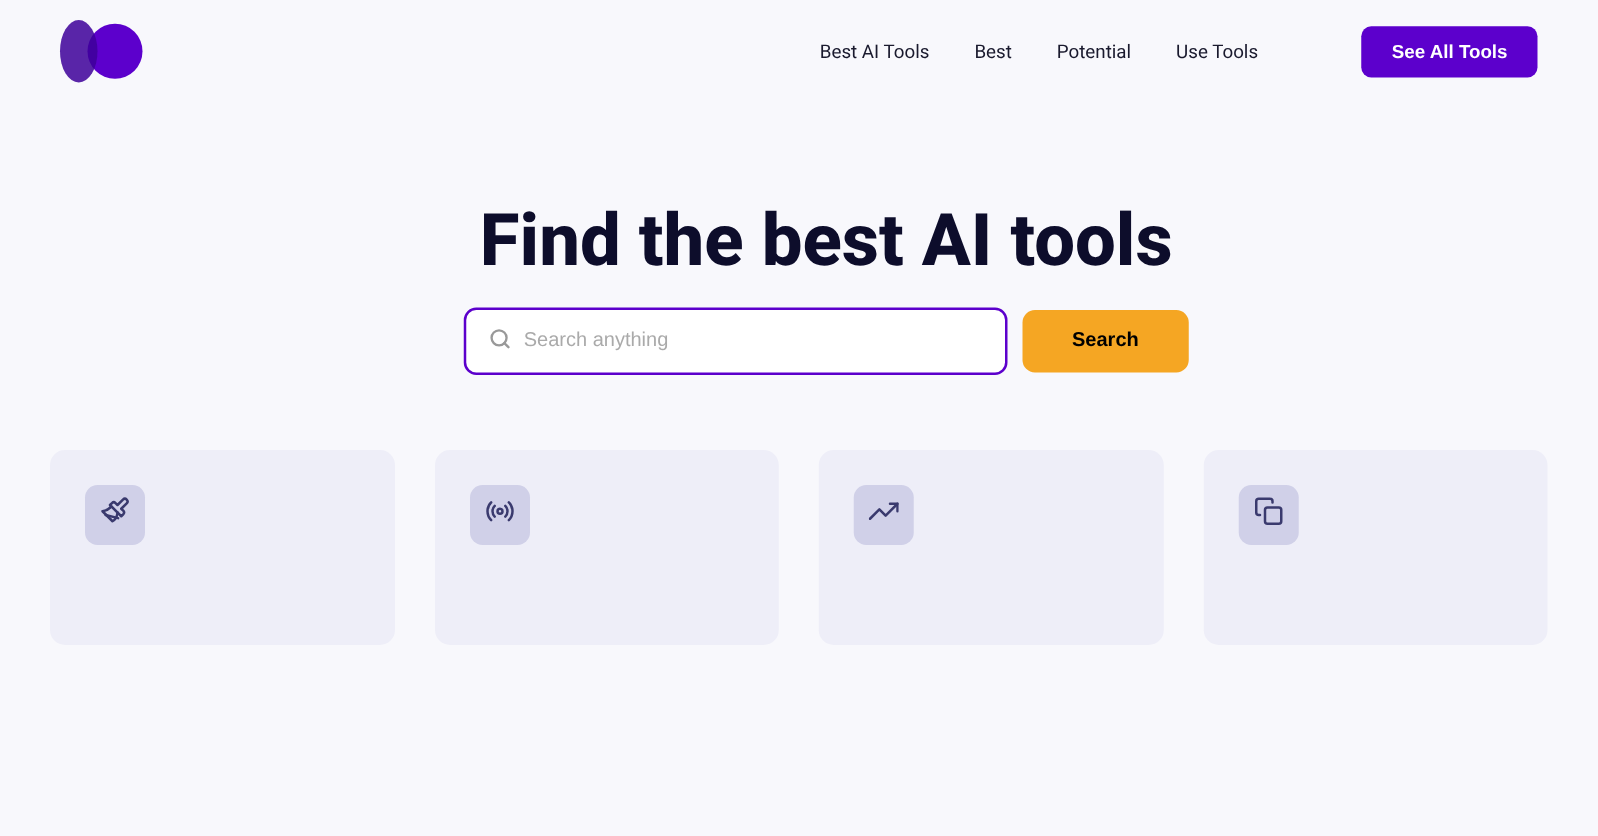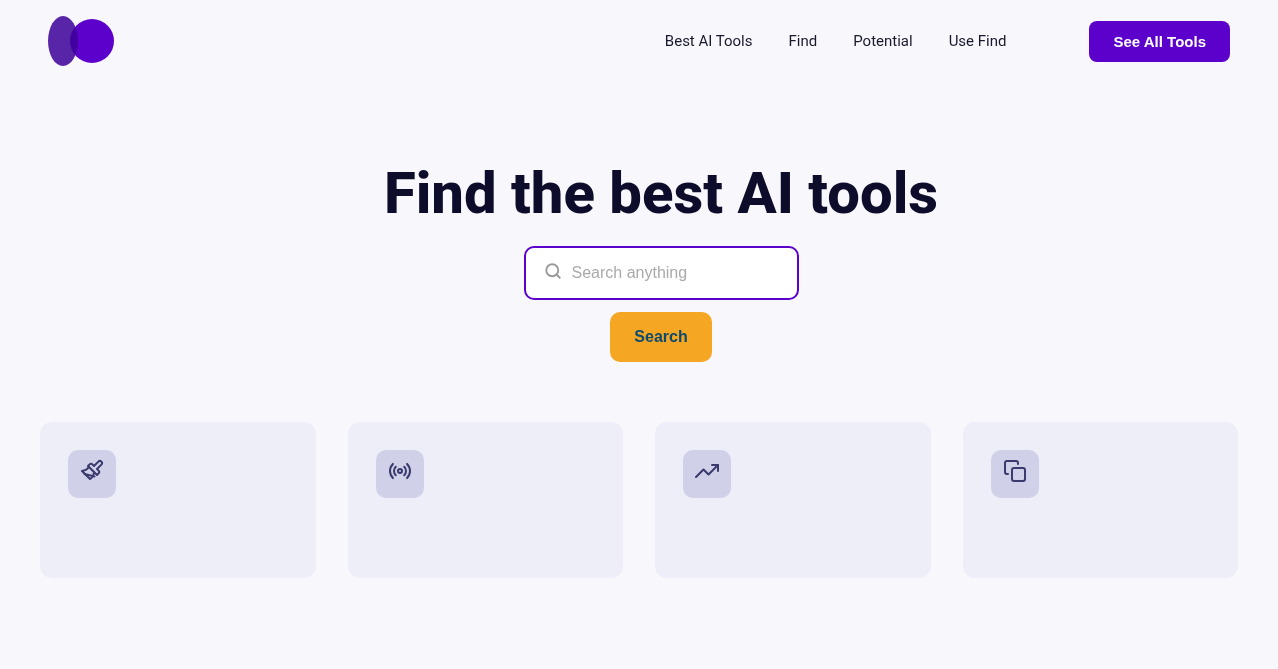--- a/index.html
+++ b/index.html
@@ -106,21 +106,20 @@
       margin-bottom: 44px;
       font-weight: 400;
     }
 
     .search-container {
       display: flex;
       align-items: center;
       gap: 12px;
       width: 100%;
       max-width: 580px;
-      flex-direction: column;
     }
 
     .search-input-wrapper {
       display: flex;
       align-items: center;
       flex: 1;
       background-color: #ffffff;
       border: 2px solid #5c00cc;
       border-radius: 10px;
       padding: 14px 18px;
@@ -140,24 +139,24 @@
       flex: 1;
       background: transparent;
     }
 
     .search-input::placeholder {
       color: #aaa;
     }
 
     .search-btn {
       background-color: #f5a623;
-      color: #0c4a6e;
+      color: #000000;
       border: none;
       border-radius: 10px;
-      padding: 16px 24px;
+      padding: 16px 40px;
       font-size: 16px;
       font-weight: 600;
       cursor: pointer;
       white-space: nowrap;
       text-align: right;
     }
 
     .card {
       flex: 1;
       background-color: #eeeef8;
@@ -190,23 +189,23 @@
 <nav class="navbar">
   <div class="logo-container">
     <div class="logo-icon">
       <div class="logo-left"></div>
       <div class="logo-right"></div>
     </div>
   </div>
 
   <div class="nav-links">
     <a class="nav-link">Best AI Tools</a>
-    <a class="nav-link">Find</a>
+    <a class="nav-link">Best</a>
     <a class="nav-link">Potential</a>
-    <a class="nav-link">Use Find</a>
+    <a class="nav-link">Use Tools</a>
     <button class="see-all-btn">See All Tools</button>
   </div>
 </nav>
 
 <section class="hero">
   <h1 class="hero-title">Find the best AI tools</h1>
 
   <div class="search-container">
     <div class="search-input-wrapper">
       <span class="search-icon-svg">

